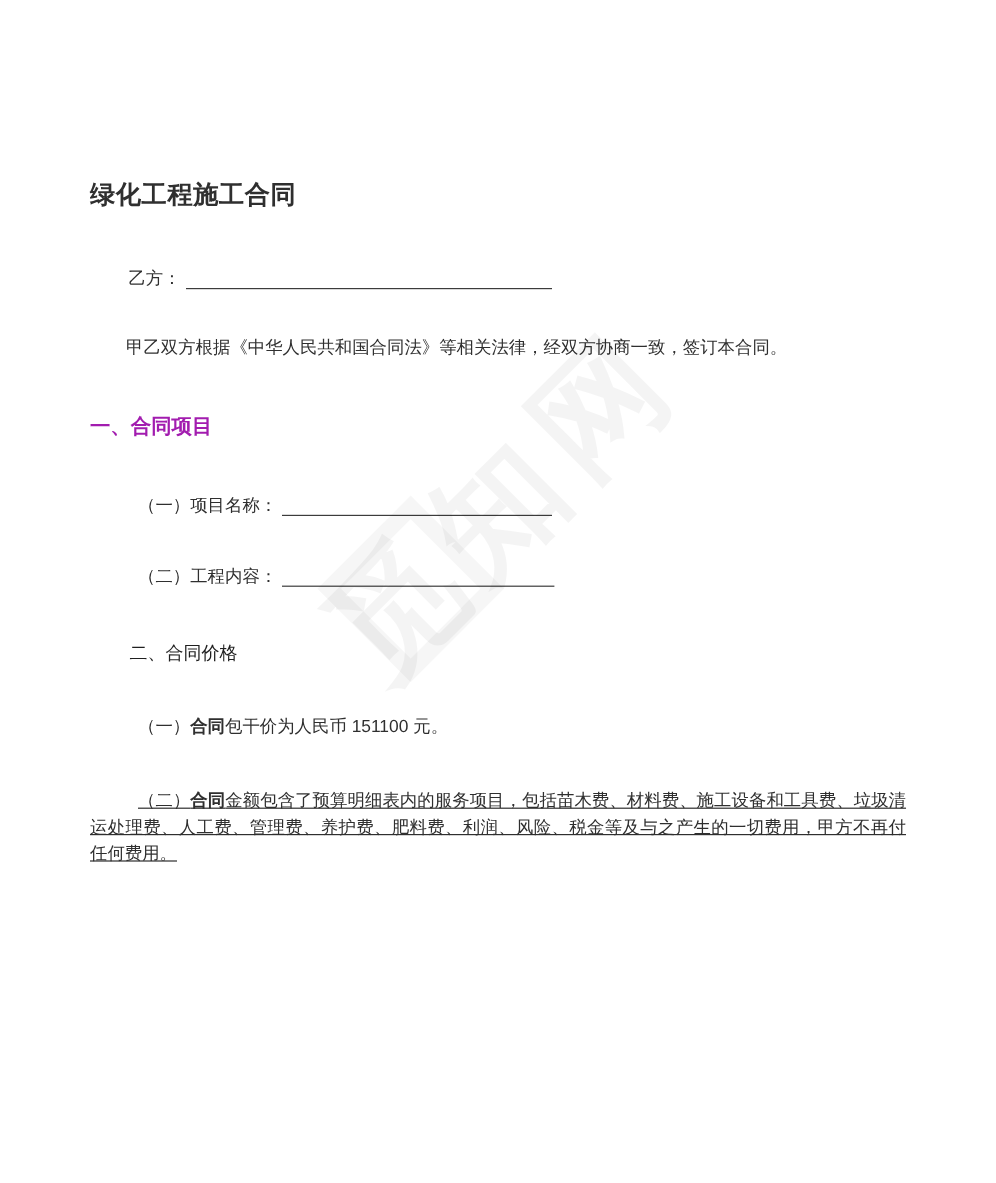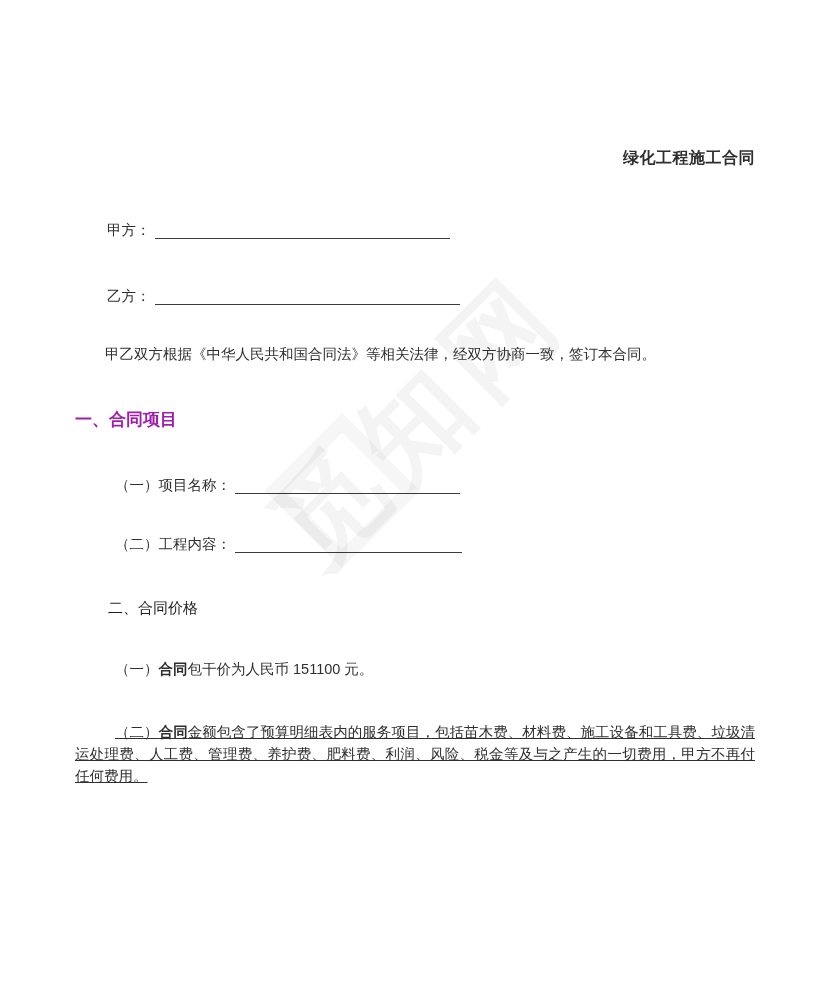--- a/index.html
+++ b/index.html
@@ -48,23 +48,23 @@
   .wm-text {
     font-size: 105px;
     font-weight: bold;
     color: rgba(0,0,0,0.045);
     letter-spacing: 14px;
     white-space: nowrap;
   }
   
   .title {
     padding-top: 148px;
-    text-align: right;
+    text-align: left;
     font-weight: bold;
-    font-size: 16px;
+    font-size: 21px;
     letter-spacing: 0.5px;
   }
   .row { font-size: 14.5px; }
   .party-a { margin-top: 52px; margin-left: 32px; }
   .party-b { margin-top: 47px; margin-left: 32px; }
   .blank {
     display: inline-block;
     border-bottom: 1px solid #3c3c3c;
     height: 16px;
     vertical-align: -4px;
@@ -114,24 +114,20 @@
 
 <div class="page">
 
   <div class="watermark">
     <span class="wm-box"></span>
     <span class="wm-text">觅知网</span>
   </div>
 
   <div class="title">绿化工程施工合同</div>
 
-  <div class="row party-a">
-    <span class="label">甲方：</span>
-    <span class="blank blank-a"></span>
-  </div>
 
   <div class="row party-b">
     <span class="label">乙方：</span>
     <span class="blank blank-b"></span>
   </div>
 
   <p class="intro">甲乙双方根据《中华人民共和国合同法》等相关法律，经双方协商一致，签订本合同。</p>
 
   <div class="h1">一、合同项目</div>
 

